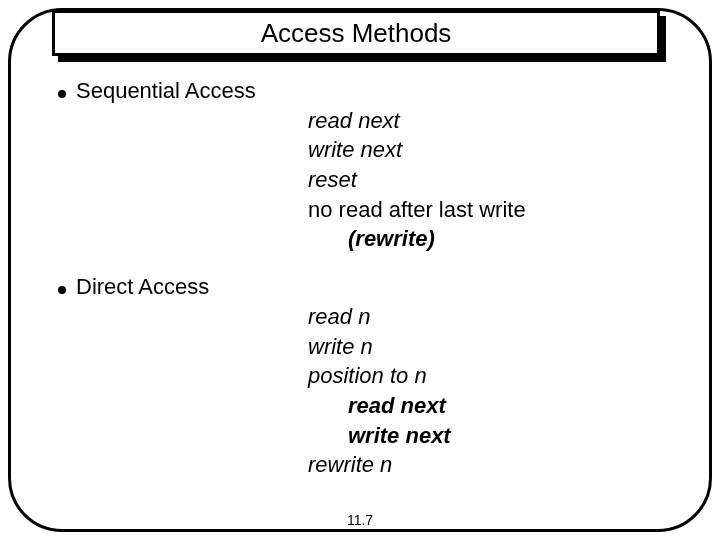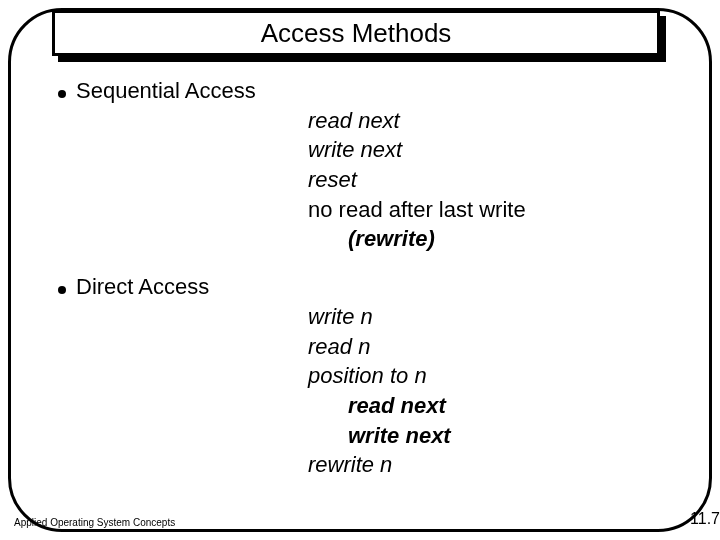--- a/index.html
+++ b/index.html
@@ -87,22 +87,22 @@
     left: 14px;
     bottom: 12px;
     font-size: 10px;
     color: #000;
   }
   .pagenum {
     position: absolute;
     left: 0;
     right: 0;
     bottom: 12px;
-    text-align: right;
-    font-size: 16px;
+    text-align: center;
+    font-size: 14px;
     color: #000;
   }
 </style>
 </head>
 <body>
 
 <div class="slide">
   <div class="frame"></div>
 
   <div class="titlebox-shadow"></div>
@@ -122,26 +122,25 @@
       <div>reset</div>
       <div class="noitalic">no read after last write</div>
       <div class="indent1">(rewrite)</div>
     </div>
 
     <div class="bullet-line sec2">
       <span class="dot"></span>
       <span>Direct Access</span>
     </div>
     <div class="ops">
+      <div>read n</div>
       <div>write n</div>
-      <div>read n</div>
       <div>position to n</div>
       <div class="indent1">read next</div>
       <div class="indent1">write next</div>
       <div>rewrite n</div>
     </div>
 
 
   </div>
 
-  <div class="footer">Applied Operating System Concepts</div>
   <div class="pagenum">11.7</div>
 </div>
 
 </body></html>

